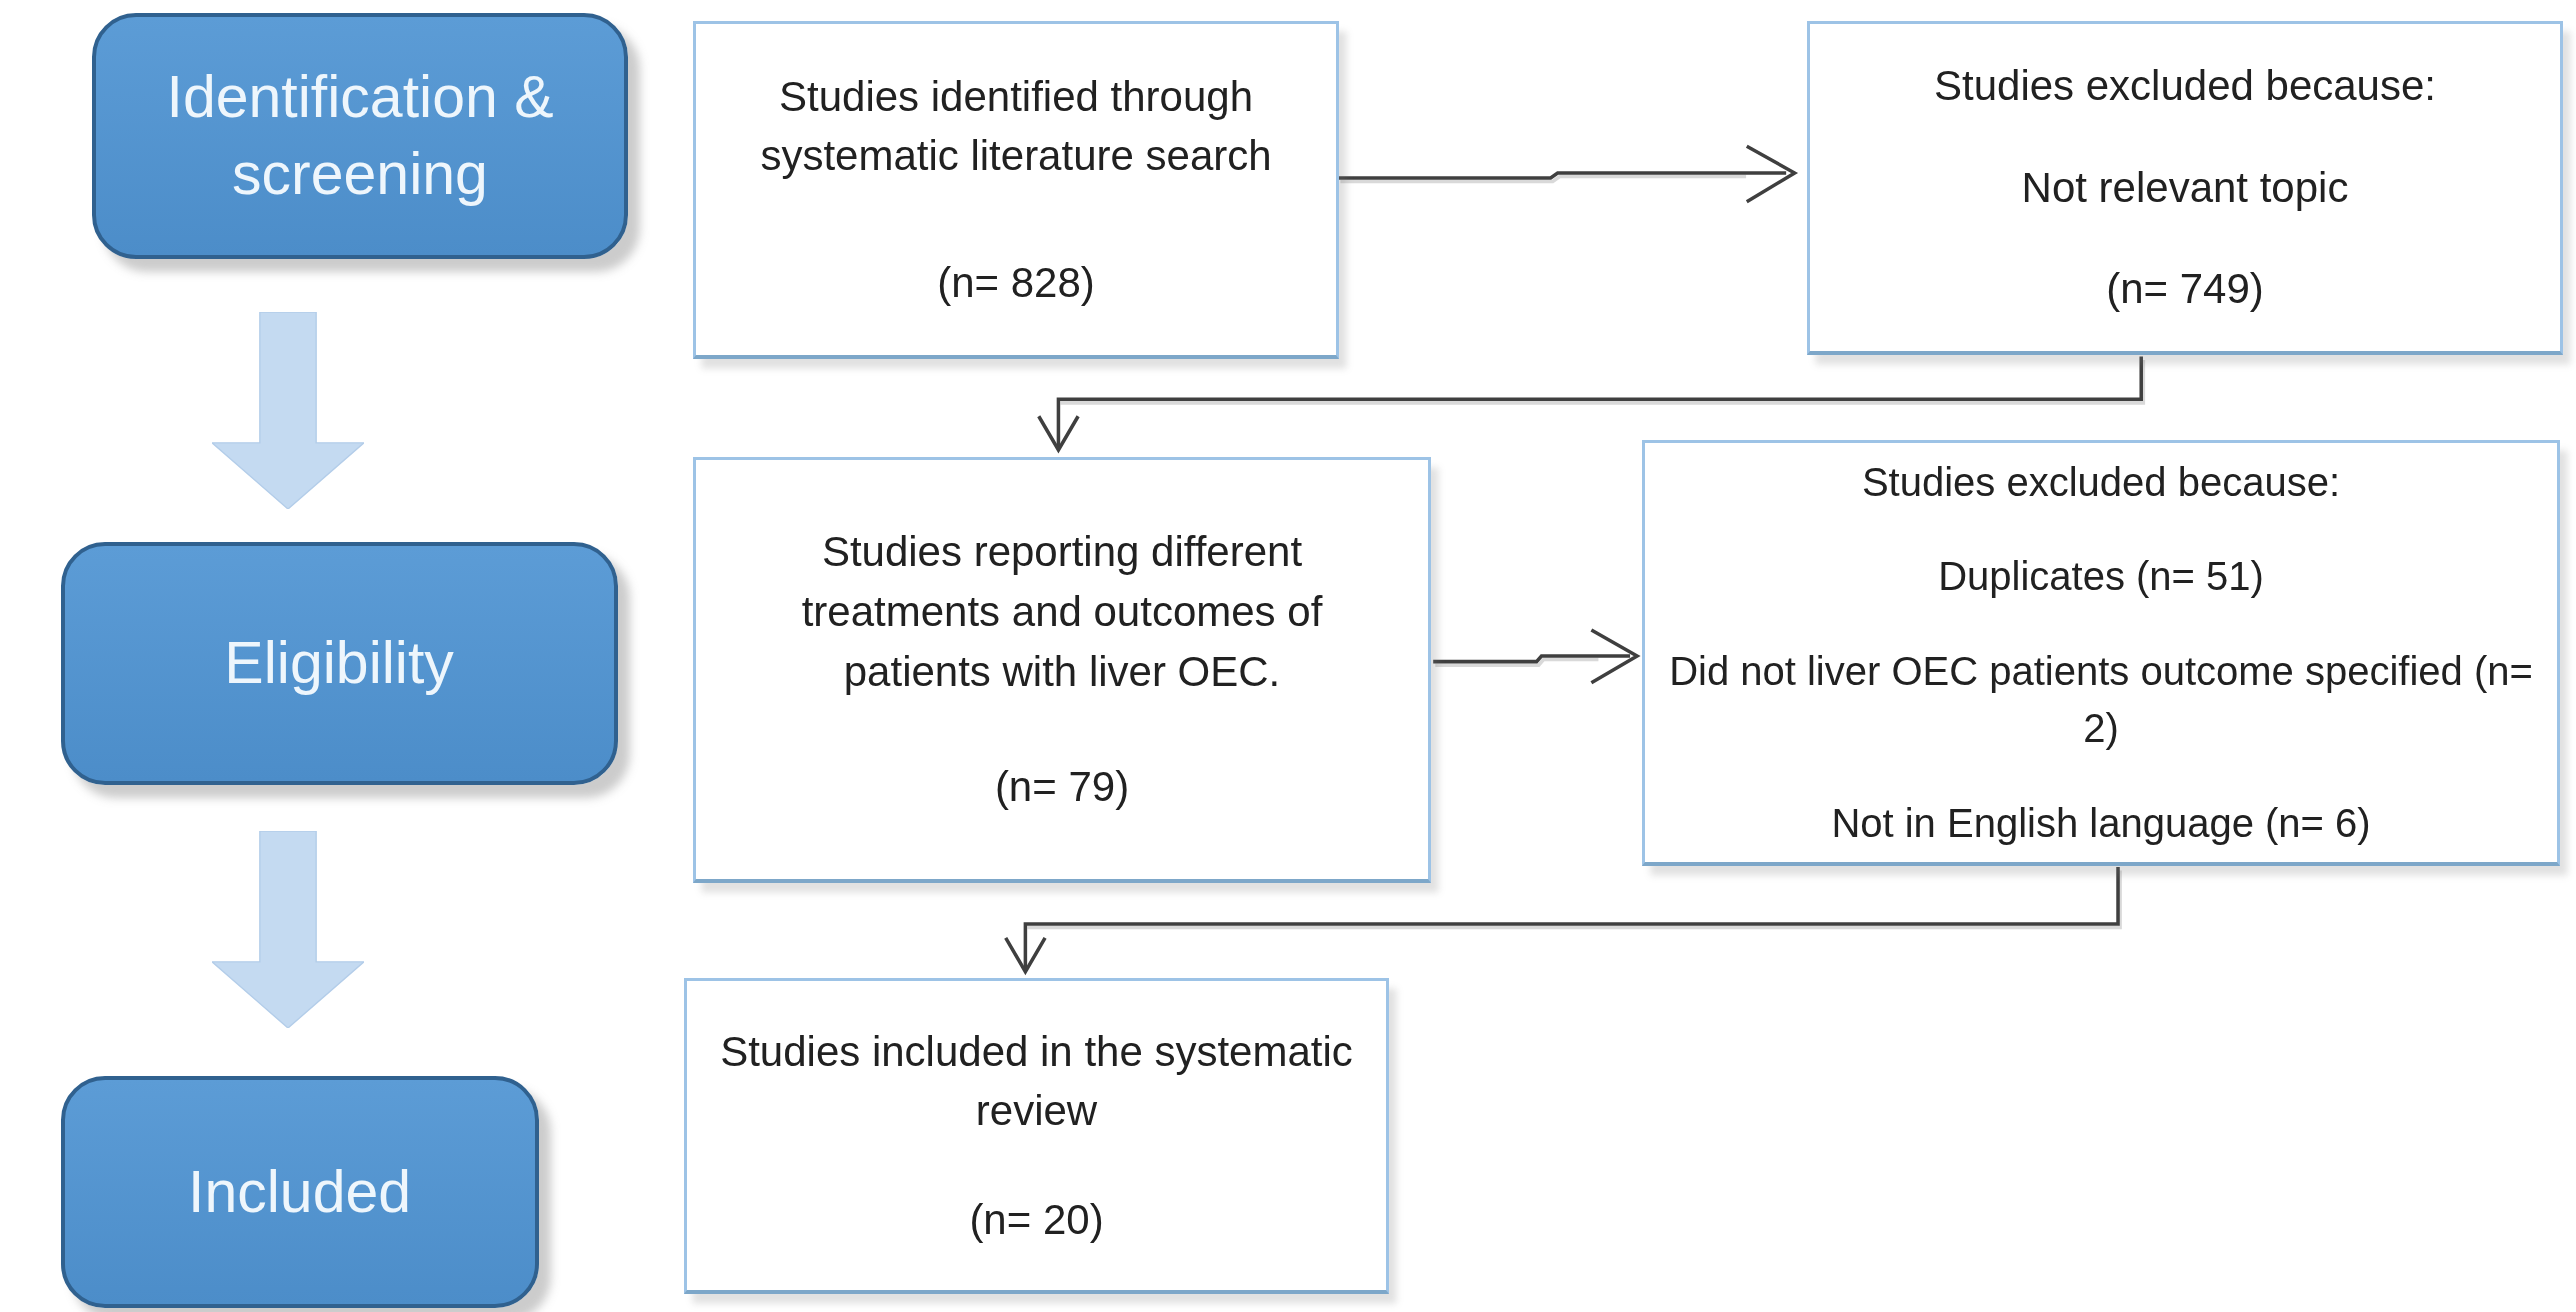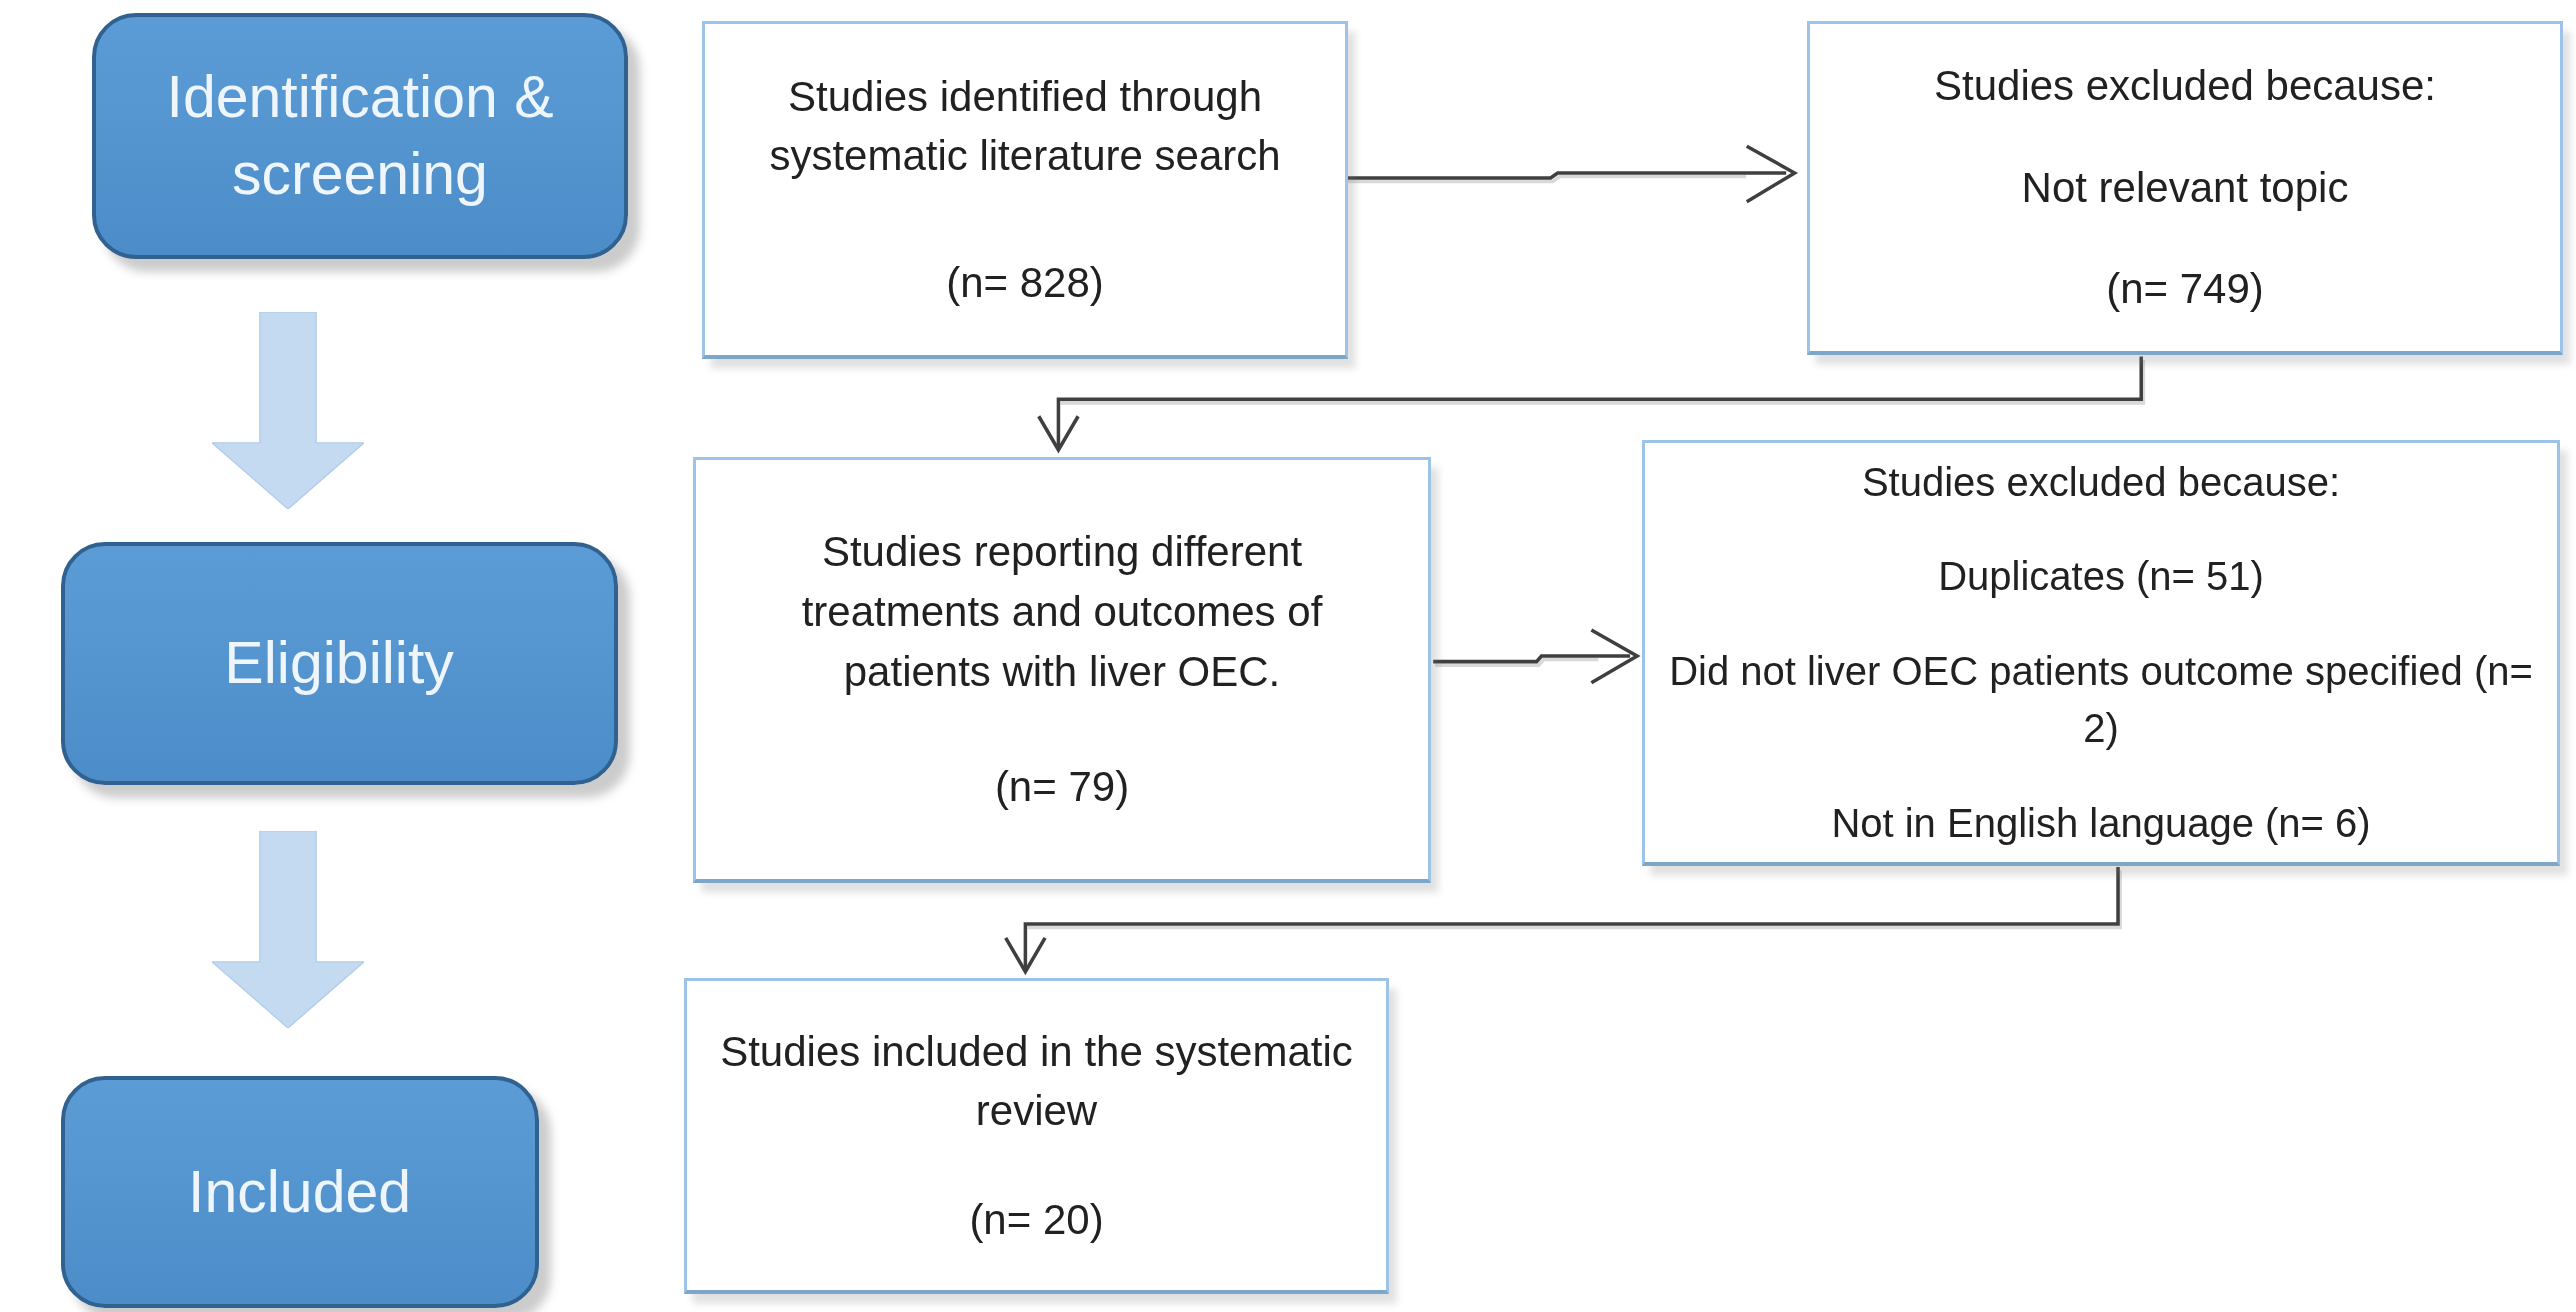--- a/index.html
+++ b/index.html
@@ -41,21 +41,21 @@
     position:absolute;
     background:#ffffff;
     border:3.5px solid var(--box-border,#9dc3e6);
     border-bottom:4.9px solid var(--box-border-dark,#7da7c9);
     box-shadow:8.4px 9.8px 7px rgba(120,120,120,.22);
     display:flex;flex-direction:column;align-items:center;justify-content:center;
     text-align:center;color:var(--box-text,#212121);
     box-sizing:border-box;
   }
   .wbox p{margin:0;font-size:42px;line-height:1.42;}
-  .boxA{left:693px;top:21px;width:646px;height:338px;padding:7px 39px;margin-left:9px;}
+  .boxA{left:693px;top:21px;width:646px;height:338px;padding:7px 39px;}
   .boxA .count{margin-top:67px;text-align:center;}
   .boxD{left:1807px;top:21px;width:756px;height:334px;padding:7px 28px;}
   .boxD p{margin-top:21px;margin-bottom:21px;}
   .boxB{left:693px;top:457px;width:738px;height:426px;padding:7px 41px;}
   .boxB .count{margin-top:56px;}
   .boxE{left:1642px;top:440px;width:918px;height:426px;padding:7px 19.7px;}
   .boxE p{font-size:40px;margin-top:19px;margin-bottom:19px;}
   .boxC{left:684px;top:978px;width:705px;height:316px;padding:22px 32px;}
   .boxC .count{margin-top:49px;}
 </style>

